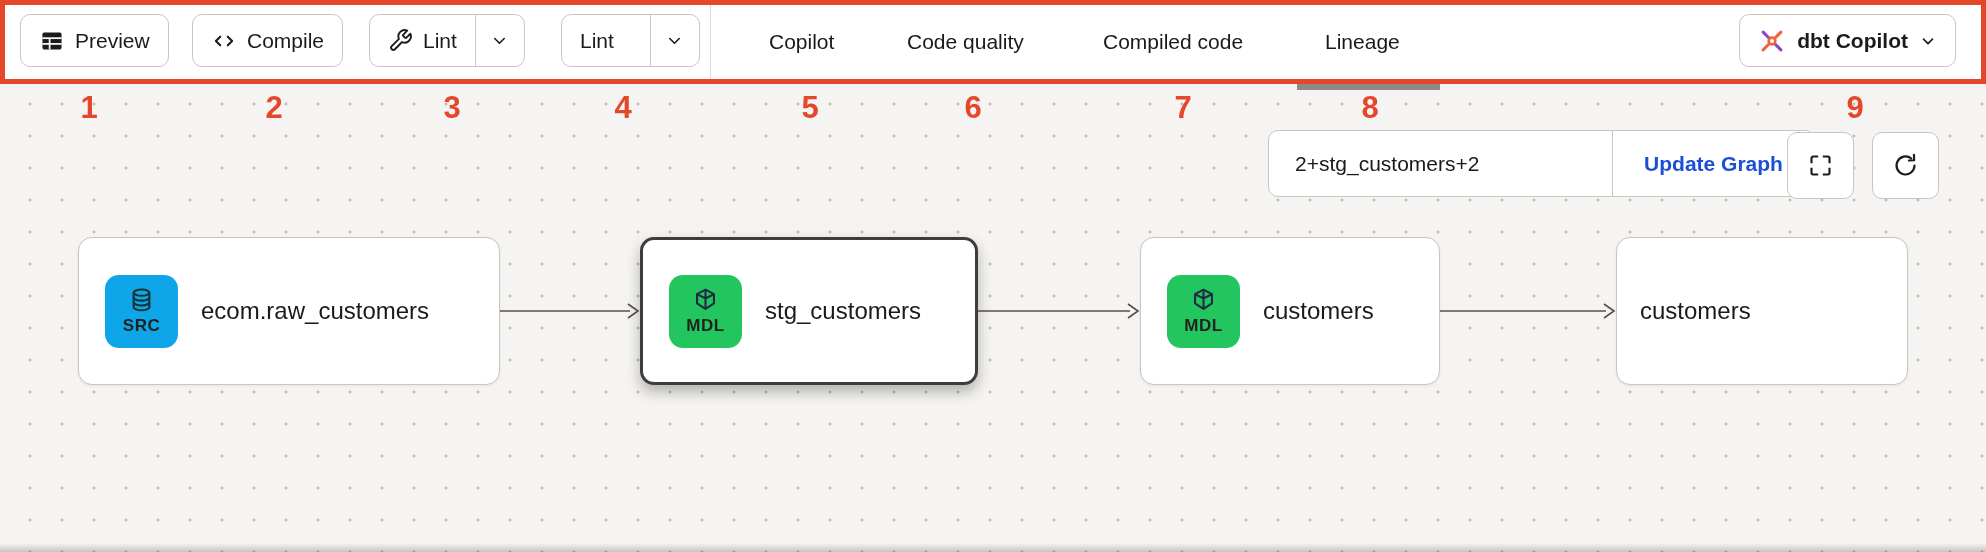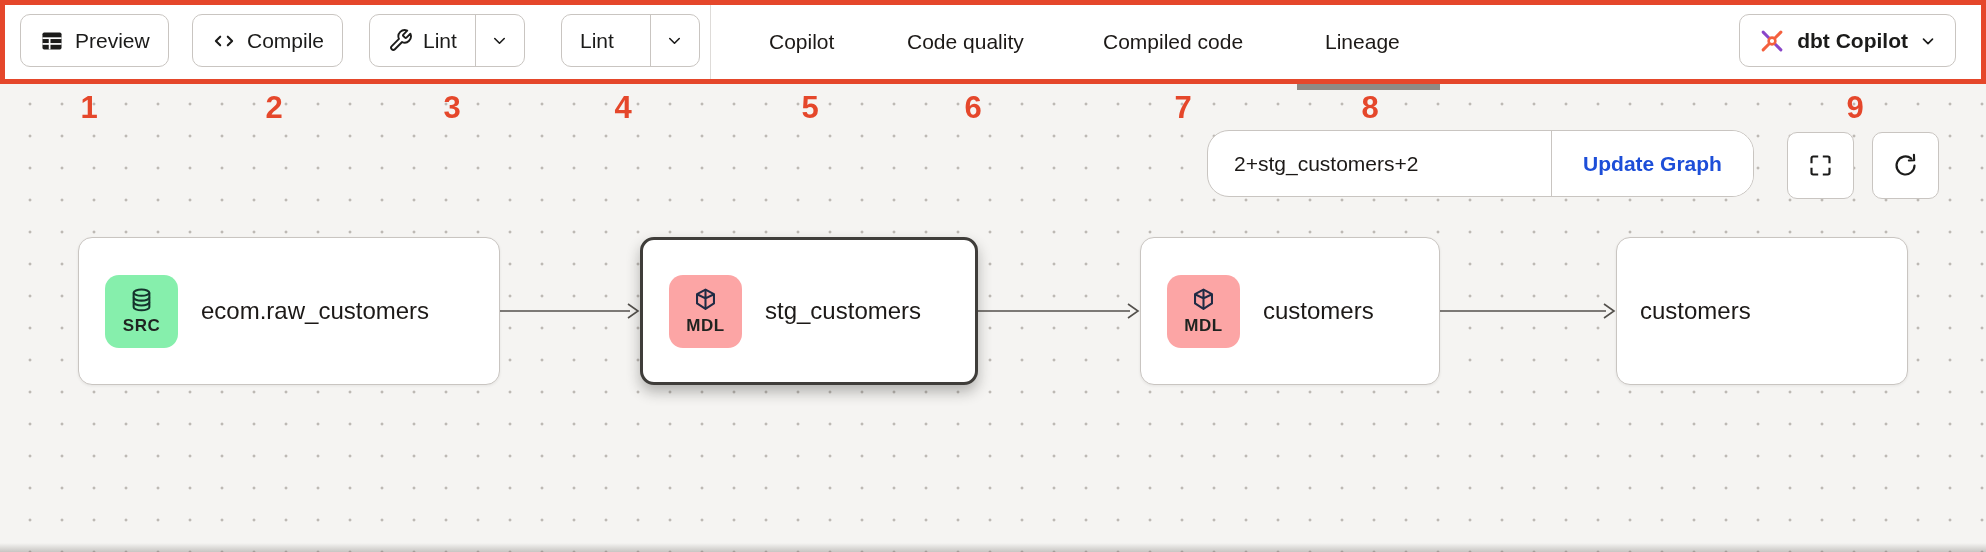--- a/index.html
+++ b/index.html
@@ -75,25 +75,25 @@
   
   .num {
     position: absolute; top: 90px;
     transform: translateX(-50%);
     color: #e5472b; font-size: 31px; font-weight: 700;
     z-index: 3;
   }
 
   
   .selector {
-    position: absolute; left: 1207px; top: 130px;
+    position: absolute; left: 1268px; top: 130px;
     width: 547px; height: 67px;
     display: flex; align-items: stretch;
     background: #fff;
-    border: 1px solid #c9c5c1; border-radius: 22px;
+    border: 1px solid #c9c5c1; border-radius: 10px;
     overflow: hidden; z-index: 2;
   }
   .selector-input {
     flex: 0 0 343px; border: none; outline: none;
     padding: 0 10px 0 26px;
     font-family: "Liberation Sans", sans-serif;
     font-size: 21px; color: #1c1917; background: transparent;
   }
   .selector-sep { width: 1px; background: #c9c5c1; }
   .selector-btn {
@@ -125,22 +125,22 @@
   .node.selected {
     border: 3px solid #3f3d3a;
     box-shadow: 0 7px 14px rgba(28,25,23,0.30);
   }
   .badge {
     display: flex; flex-direction: column; align-items: center; justify-content: center;
     width: 73px; height: 73px; margin-left: 26px;
     border-radius: 14px; gap: 1px; flex: none;
   }
   .badge span { font-size: 17px; font-weight: 600; letter-spacing: 0.5px; color: #1f2320; }
-  .badge-src { background: #86efac; }
-  .badge-mdl { background: #fca5a5; }
+  .badge-src { background: #0ea5e9; }
+  .badge-mdl { background: #22c55e; }
   .badge-sem { background: #f6b8c5; }
   .node-label { margin-left: 23px; font-size: 24px; color: #1c1917; white-space: nowrap; }
 
   .arrow { position: absolute; top: 299px; z-index: 1; }
 
   .bottom-shade {
     position: absolute; left: 0; right: 0; bottom: 0; height: 9px;
     background: linear-gradient(to top, rgba(95,90,85,0.30), rgba(95,90,85,0));
     z-index: 4; pointer-events: none;
   }

